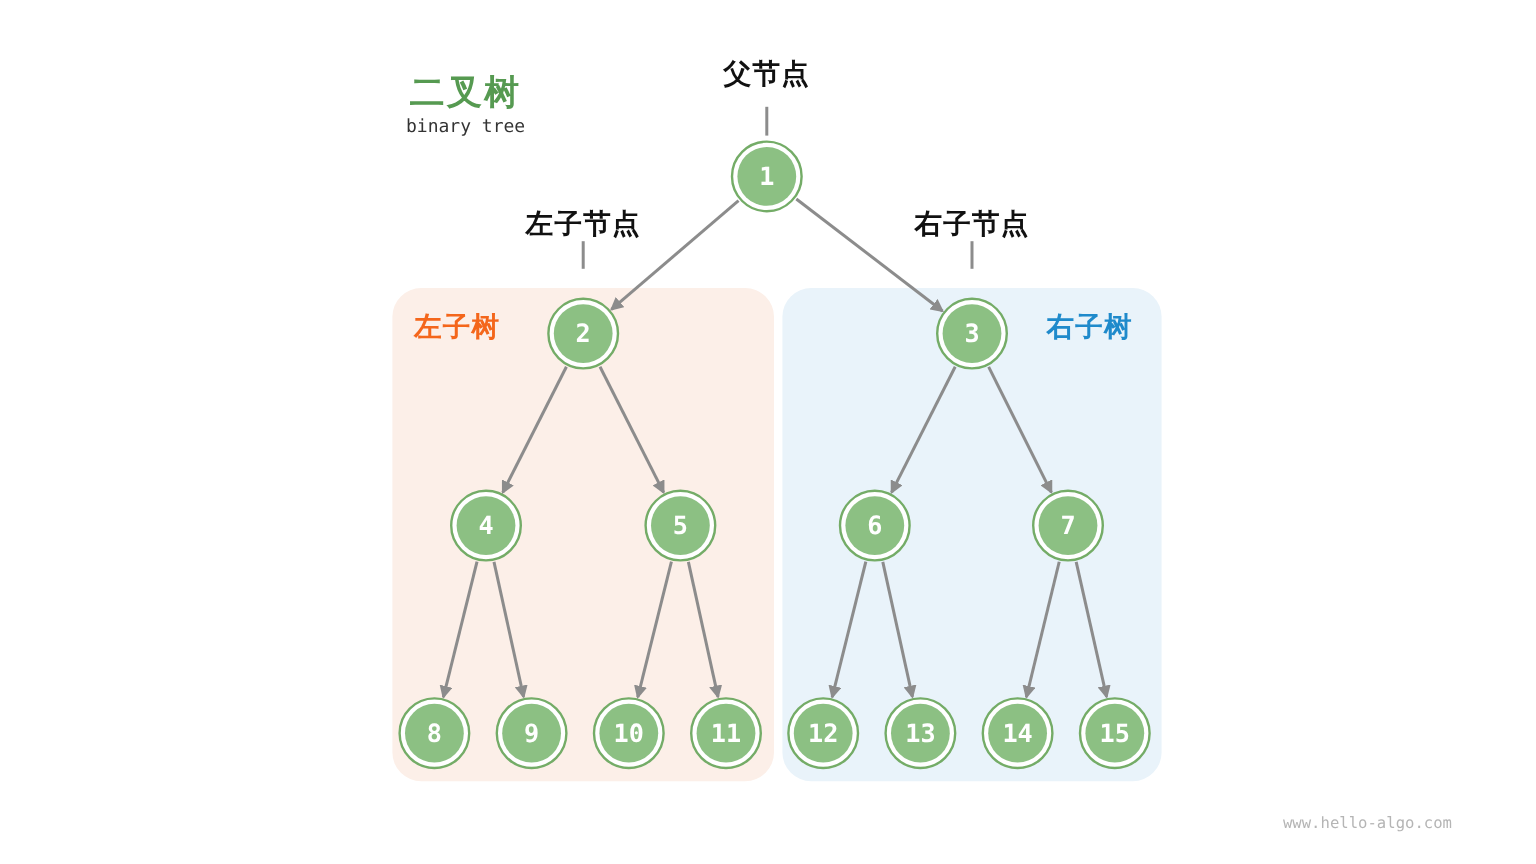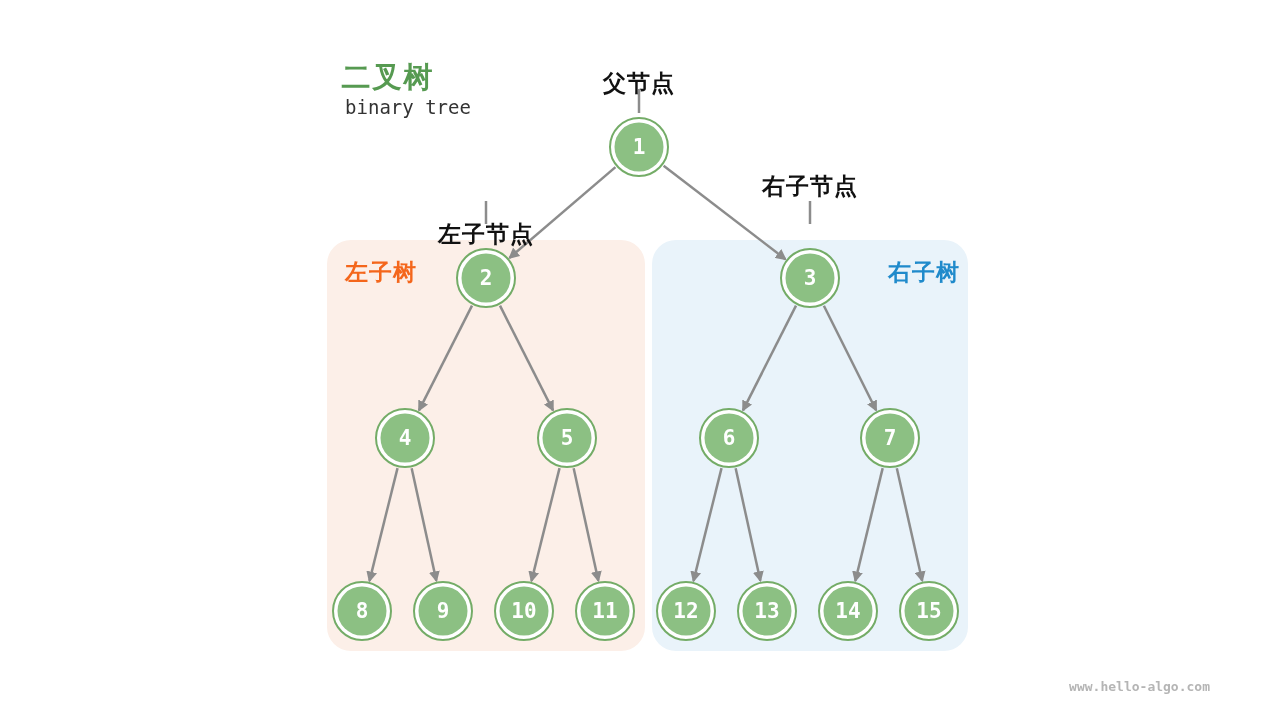--- a/index.html
+++ b/index.html
@@ -33,56 +33,54 @@
     font-size: 29px;
     font-weight: 700;
     letter-spacing: 2px;
     z-index: 3;
   }
   .title-en {
     position: absolute;
     left: 388px; top: 96px;
     transform: translateX(-50%);
     font-family: "DejaVu Sans Mono", monospace;
-    font-size: 19px;
+    font-size: 15px;
     color: #333333;
     z-index: 3;
-    margin-left: 20px;
   }
   .lbl {
     position: absolute;
     transform: translateX(-50%);
     font-size: 23px;
     font-weight: 700;
     color: #111111;
     letter-spacing: 1px;
     z-index: 3;
     white-space: nowrap;
   }
-  .parent-lbl      { left: 639px; top: 68px; }
+  .parent-lbl      { left: 639px; top: 46px; }
   .left-child-lbl  { left: 486px; top: 171px; }
   .right-child-lbl { left: 810px; top: 171px; }
   .subtree-lbl {
     position: absolute;
     font-size: 23px;
     font-weight: 700;
     letter-spacing: 1px;
     z-index: 3;
     white-space: nowrap;
   }
   .left-subtree-lbl  { left: 345px; top: 257px; }
-  .right-subtree-lbl { right: 320px; top: 257px; }
+  .right-subtree-lbl { right: 336px; top: 257px; }
   .watermark {
     position: absolute;
     right: 70px; top: 679px;
     font-family: "DejaVu Sans Mono", monospace;
     font-size: 13px;
     color: #b5b5b5;
     z-index: 3;
-    font-weight: bold;
   }
 </style>
 </head>
 <body>
 
 <div class="canvas">
 
   <div class="box left-box" id="left-box" style="background: rgb(252, 239, 232);"></div>
   <div class="box right-box" id="right-box" style="background: rgb(233, 243, 250);"></div>
 
@@ -183,21 +181,21 @@
         <circle cx="929" cy="611" r="29" fill="#ffffff" stroke="#74AC67" stroke-width="2"></circle>
         <circle cx="929" cy="611" r="24.5" fill="#8CC083"></circle>
         <text x="929" y="611" dy="0.35em" text-anchor="middle" fill="#FFFFFF" font-family="&quot;DejaVu Sans Mono&quot;, monospace" font-size="21" font-weight="bold">15</text>
       </g>
     </svg>
 
   <div class="title-cn" id="title-cn" style="color: rgb(86, 154, 81);">二叉树</div>
   <div class="title-en">binary tree</div>
 
   <div class="lbl parent-lbl" style="color: rgb(17, 17, 17);">父节点</div>
-  <div class="lbl left-child-lbl" style="color: rgb(17, 17, 17); margin-top: 48px;">左子节点</div>
+  <div class="lbl left-child-lbl" style="color: rgb(17, 17, 17);">左子节点</div>
   <div class="lbl right-child-lbl" style="color: rgb(17, 17, 17);">右子节点</div>
 
   <div class="subtree-lbl left-subtree-lbl" id="left-subtree-label" style="color: rgb(244, 102, 27); text-align: center;">左子树</div>
   <div class="subtree-lbl right-subtree-lbl" id="right-subtree-label" style="color: rgb(31, 138, 203);">右子树</div>
 
   <div class="watermark">www.hello-algo.com</div>
 
 </div>
 
 </body></html>

